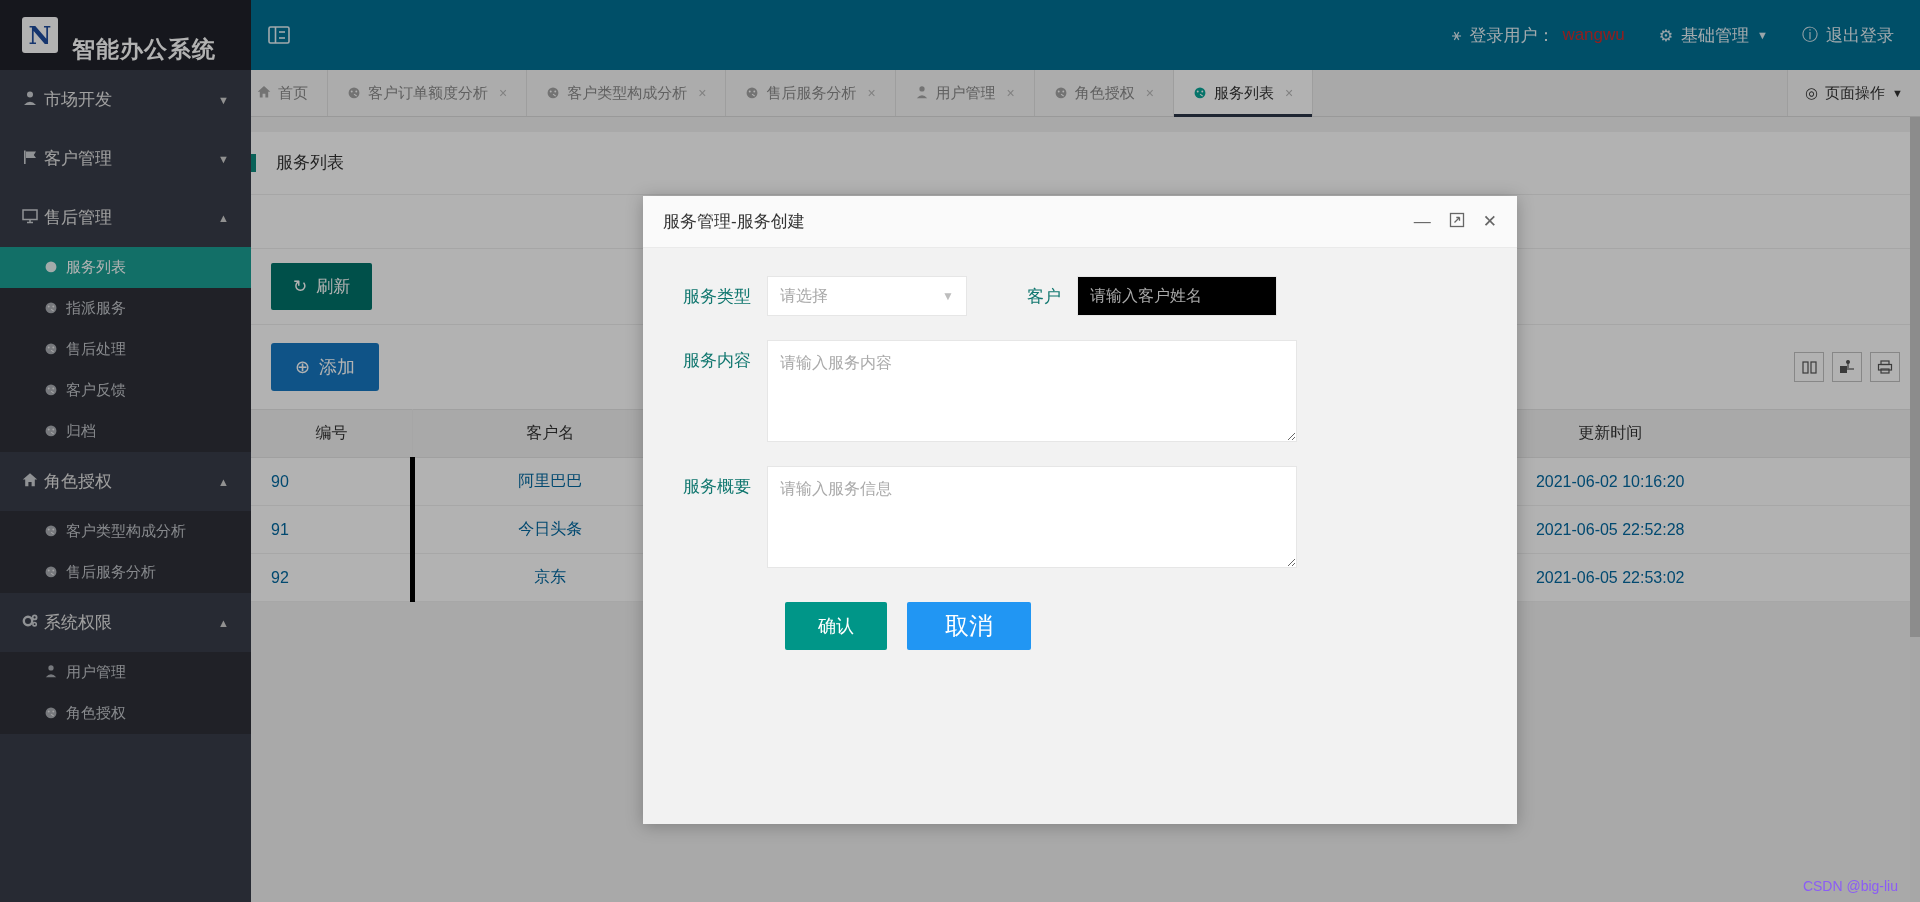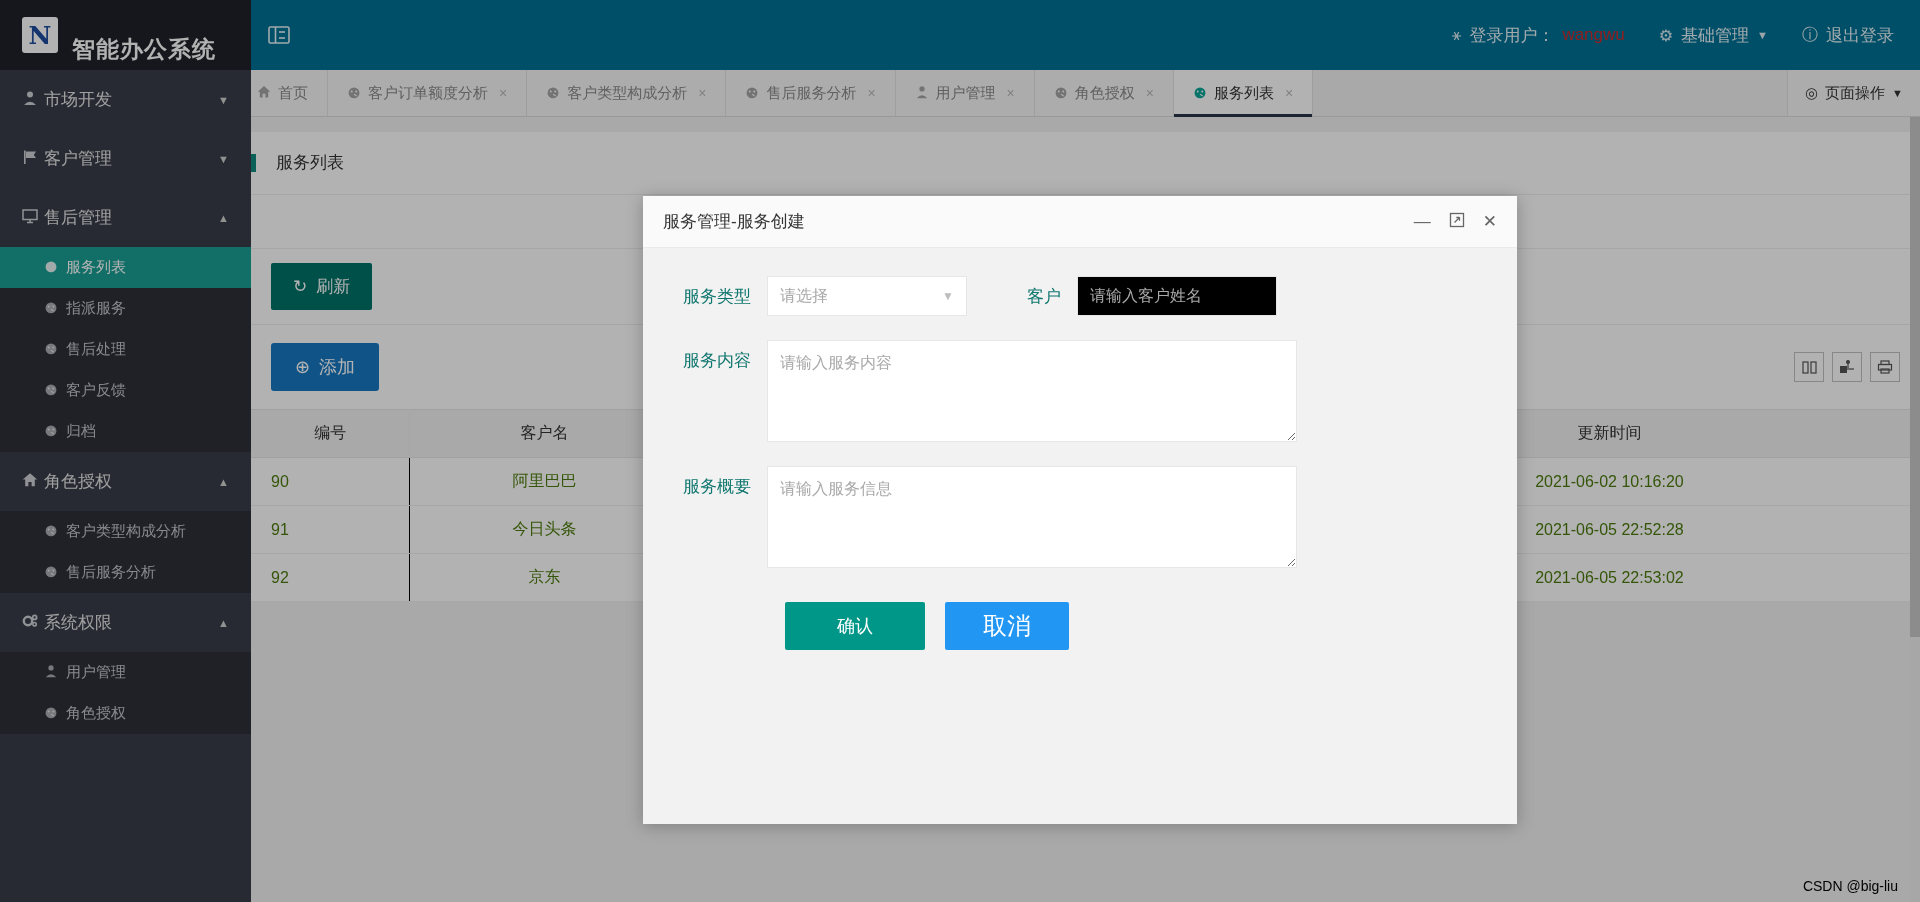--- a/index.html
+++ b/index.html
@@ -111,22 +111,22 @@
     width: 30px; height: 30px; border: 1px solid #c2c2c2; display: inline-flex;
     align-items: center; justify-content: center; margin-left: 8px; font-size: 15px;
     color: #555; background: #fff; cursor: pointer;
   }
   table.data { width: 100%; border-collapse: collapse; font-size: 16px; }
   table.data th {
     background: #f2f2f2; color: #333; font-weight: normal; height: 48px;
     border: 1px solid #e6e6e6; border-left: none; border-right: 1px solid #eeeeee;
   }
   table.data td {
-    height: 48px; text-align: center; color: #4d7c0f;
-    border-bottom: 1px solid #f0f0f0; border-right: 1px solid #000000;
+    height: 48px; text-align: center; color: #0369a1;
+    border-bottom: 1px solid #f0f0f0; border-right: 5px solid #000000;
   }
   table.data th:first-child, table.data td:first-child { text-align: left; padding-left: 20px; }
   table.data th:first-child { text-align: center; padding-left: 0; }
 
   
   .overlay {
     position: absolute; left: 0; top: 0; width: 1920px; height: 902px;
     background: rgba(0,0,0,.30); z-index: 50;
   }
   .modal {
@@ -156,27 +156,27 @@
     padding: 0 12px; font-size: 16px; color: #a9a9a9; font-family: inherit;
   }
   .f-input::placeholder { color: #a9a9a9; }
   .f-textarea {
     width: 530px; height: 102px; background: #fff; border: 1px solid #e6e6e6;
     padding: 10px 12px; font-size: 16px; color: #ef4444; resize: vertical;
     font-family: inherit; line-height: 1.5;
   }
   .f-textarea::placeholder { color: #a9a9a9; }
   .btn-row { padding-left: 142px; margin-top: 34px; display: flex; gap: 20px; }
-  .btn-ok { background: #009688; color: #fff; border: none; padding: 0 52px; height: 48px;
+  .btn-ok { background: #009688; color: #fff; border: none; padding: 0 33px; height: 48px;
             font-size: 18px; cursor: pointer; font-family: inherit; border-radius: 2px; }
   .btn-cancel { background: #2196f3; color: #fff; border: none; padding: 0 38px; height: 48px;
             font-size: 24px; cursor: pointer; font-family: inherit; border-radius: 2px; }
 
   .watermark {
-    position: absolute; right: 22px; bottom: 8px; color: #000000; font-size: 14px; z-index: 70;
+    position: absolute; right: 22px; bottom: 8px; color: #8b5cf6; font-size: 14px; z-index: 70;
   }
   .scrollbar-v {
     position: absolute; right: 0; top: 117px; width: 10px; bottom: 0; background: #efefef; z-index: 40;
   }
   .scrollbar-thumb { position: absolute; right: 0; top: 0; width: 10px; height: 520px; background: #c9c9c9; }
 </style>
 </head>
 <body>
 
 <div id="root">

